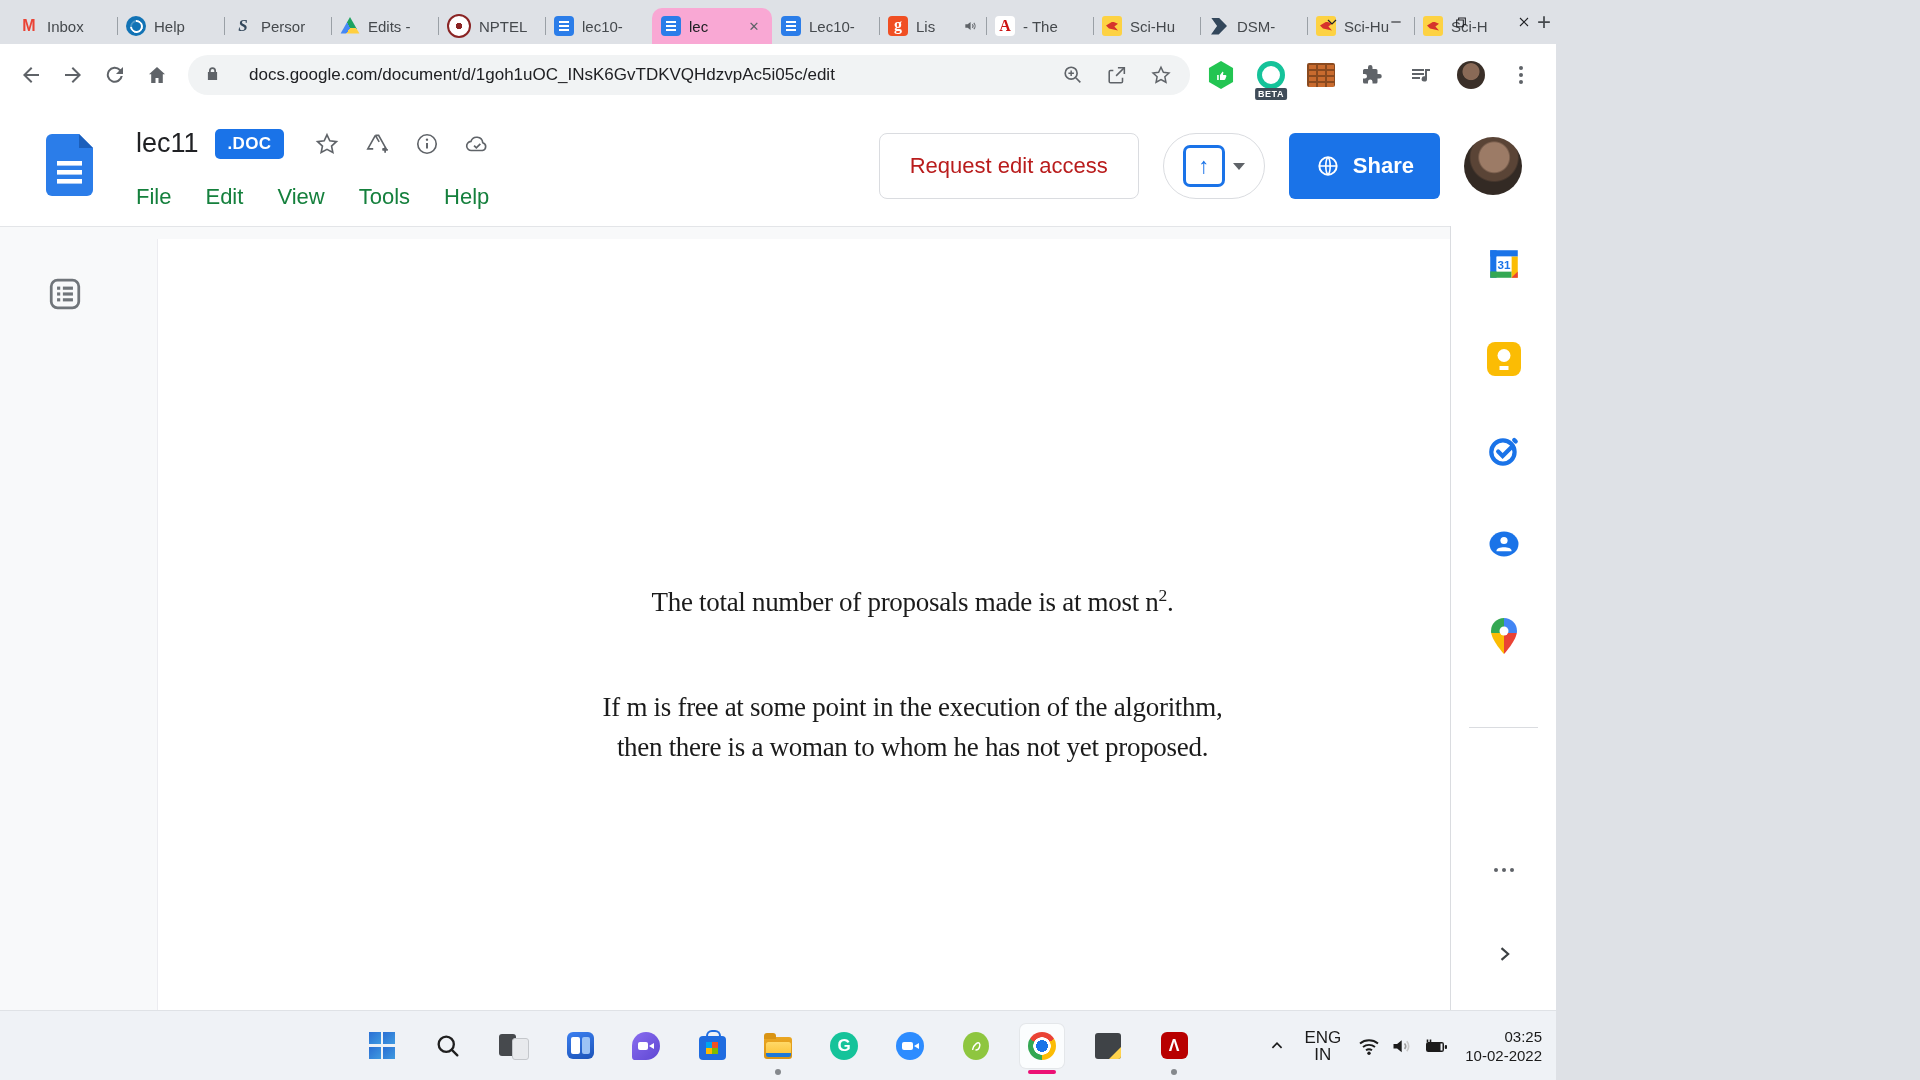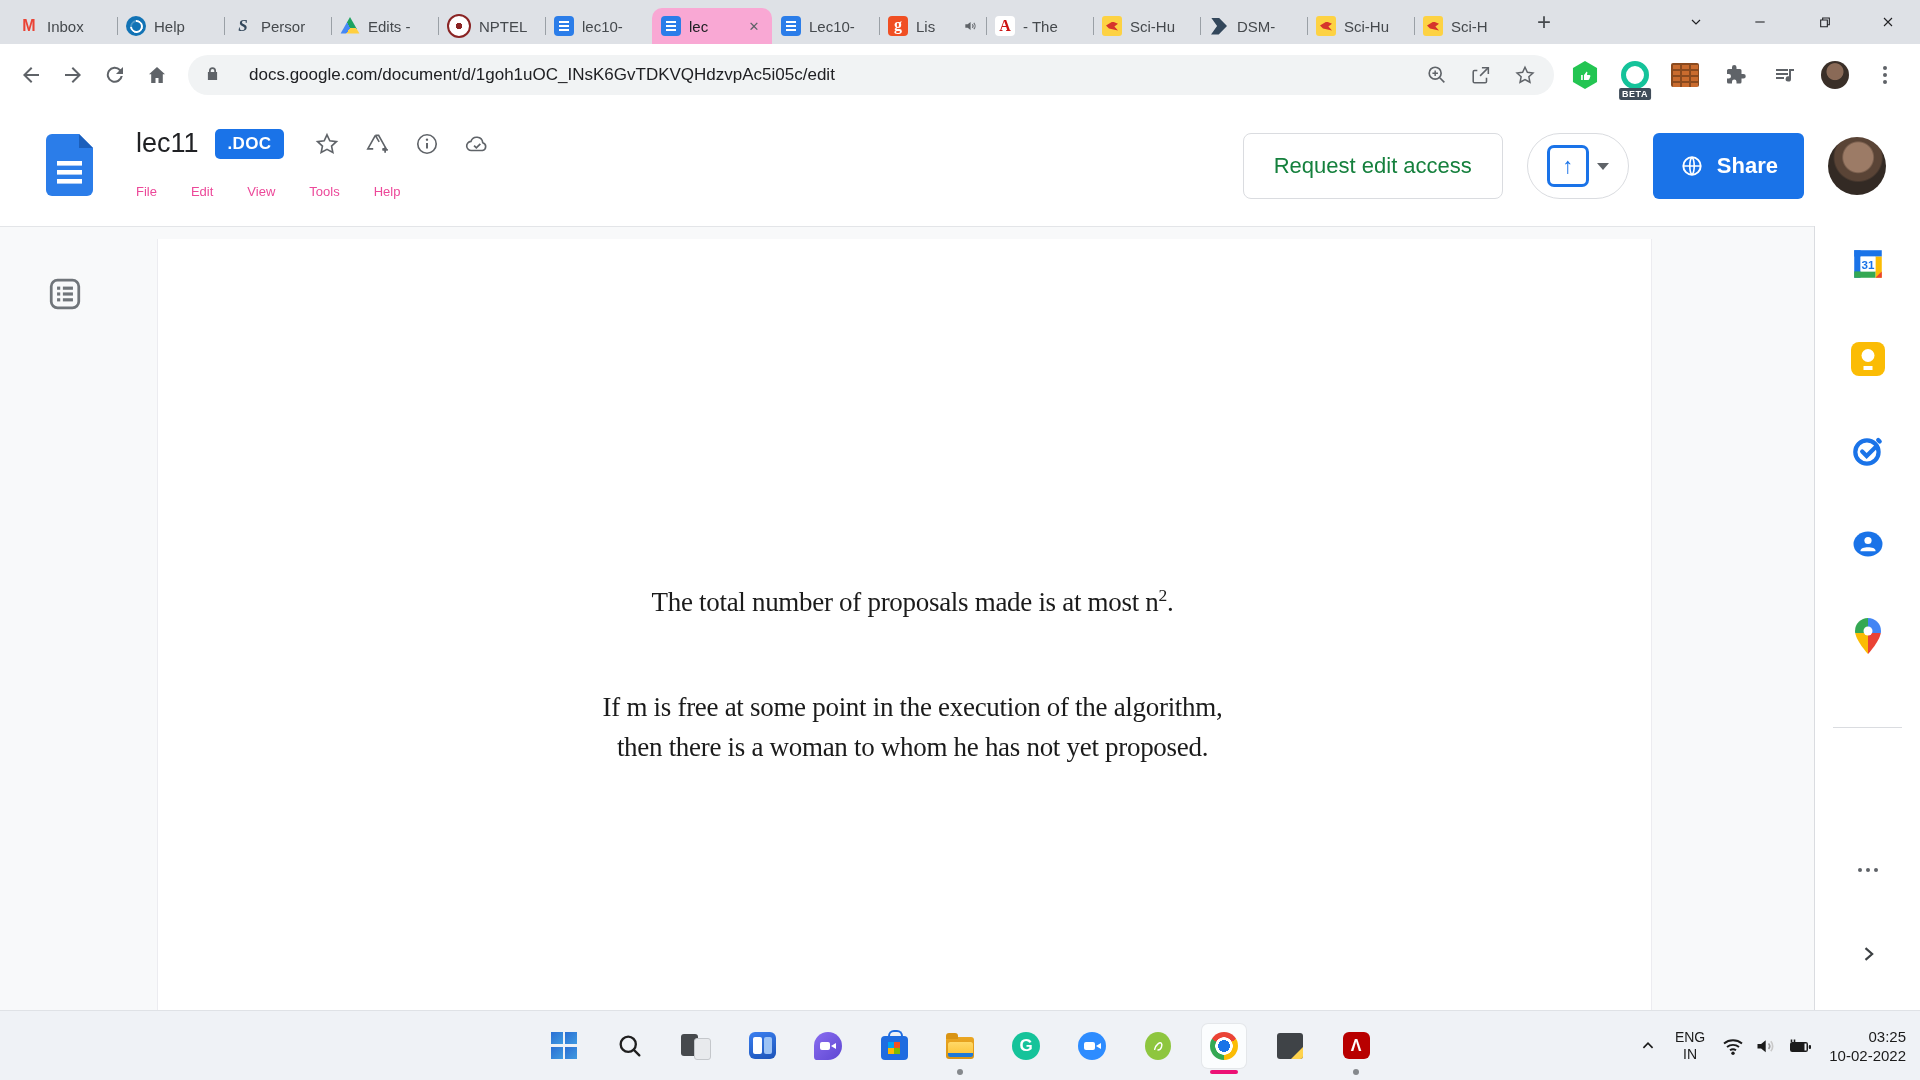--- a/index.html
+++ b/index.html
@@ -1,17 +1,17 @@
 <!DOCTYPE html>
 <html><head>
 <meta charset="utf-8">
 <style>
   html,body{margin:0;padding:0;}
   body{font-family:"Liberation Sans",sans-serif;background:#dee1e6;}
-  .screen{position:relative;width:1920px;height:1080px;overflow:hidden;background:#dee1e6;}
+  .screen{position:relative;width:1556px;height:1080px;overflow:hidden;background:#dee1e6;}
 
   
   .tabstrip{position:absolute;top:0;left:0;right:0;height:44px;background:#dee1e6;display:flex;align-items:flex-end;}
   .tabs{display:flex;align-items:flex-end;padding-left:10px;}
   .tab{height:36px;width:107px;box-sizing:border-box;display:flex;align-items:center;padding:0 9px;border-radius:10px 10px 0 0;position:relative;cursor:pointer;}
   .tab.sep::before{content:"";position:absolute;left:0;top:9px;height:18px;width:1px;background:#9aa0a6;}
   .tab.active{background:#f9a8d4;width:120px;}
   .tab-label{font-size:15px;color:#45494d;margin-left:8px;white-space:nowrap;overflow:hidden;flex:1;}
   .tab.active .tab-label{color:#202124;}
   .tab-close{width:18px;height:18px;flex:none;display:flex;align-items:center;justify-content:center;border-radius:50%;}
@@ -61,23 +61,23 @@
 
   
   .docshead{position:absolute;top:106px;left:0;right:0;height:120px;background:#fff;}
   .docs-logo{position:absolute;left:46px;top:28px;width:47px;height:62px;}
   .title-row{position:absolute;left:136px;top:22px;display:flex;align-items:center;gap:16px;}
   .doc-title{font-size:27px;color:#202124;}
   .doc-badge{background:#1a73e8;color:#ffffff;font-size:17px;font-weight:700;padding:5px 13px;border-radius:5px;letter-spacing:.3px;}
   .title-icons{display:flex;align-items:center;gap:24px;margin-left:14px;}
   .title-icons .tic{width:26px;height:26px;display:flex;align-items:center;justify-content:center;}
   .menu-row{position:absolute;left:136px;top:78px;display:flex;gap:34px;}
-  .menu-item{font-size:13px;color:#ec4899;cursor:pointer;text-align:right;}
+  .menu-item{font-size:22px;color:#15803d;cursor:pointer;text-align:right;}
   .head-right{position:absolute;right:34px;top:27px;display:flex;align-items:center;gap:24px;}
-  .req-btn{border:1px solid #dadce0;border-radius:8px;background:#fff;color:#15803d;font-size:22px;font-family:"Liberation Sans",sans-serif;padding:0 30px;height:66px;display:flex;align-items:center;}
+  .req-btn{border:1px solid #dadce0;border-radius:8px;background:#fff;color:#b91c1c;font-size:22px;font-family:"Liberation Sans",sans-serif;padding:0 30px;height:66px;display:flex;align-items:center;}
   .upload-btn{border:1px solid #dadce0;border-radius:33px;height:66px;width:102px;background:#fff;display:flex;align-items:center;justify-content:center;gap:8px;box-sizing:border-box;}
   .upload-square{width:36px;height:36px;border:3px solid #1a73e8;border-radius:7px;display:flex;align-items:center;justify-content:center;}
   .upload-square::before{content:"\2191";color:#1a73e8;font-size:22px;font-weight:700;}
   .caret-down{width:0;height:0;border-left:6px solid transparent;border-right:6px solid transparent;border-top:7px solid #5f6368;}
   .share-btn{background:#1a73e8;border:none;border-radius:6px;height:66px;padding:0 26px;display:flex;align-items:center;gap:12px;color:#fff;font-size:22px;font-weight:700;font-family:"Liberation Sans",sans-serif;}
   .avatar-lg{width:58px;height:58px;border-radius:50%;background:radial-gradient(circle at 52% 35%,#9c7b66 0 30%,#5a4436 34% 48%,#332a24 52%),linear-gradient(115deg,#2c2824 55%,#d89c2e 56%);}
 
   
   .docarea{position:absolute;top:226px;left:0;right:0;bottom:70px;background:#f8f9fa;border-top:1px solid #e3e5e8;box-sizing:border-box;}
   .outline-btn{position:absolute;left:44px;top:46px;width:42px;height:42px;display:flex;align-items:center;justify-content:center;}
@@ -127,21 +127,21 @@
   .zoomapp{width:28px;height:28px;border-radius:50%;background:#2d8cff;position:relative;}
   .zoomapp::before{content:"";position:absolute;left:6px;top:10px;width:11px;height:8px;background:#fff;border-radius:2px;}
   .zoomapp::after{content:"";position:absolute;left:18px;top:11px;width:0;height:0;border-top:3px solid transparent;border-bottom:3px solid transparent;border-right:5px solid #fff;}
   .journal{width:26px;height:28px;border-radius:50%;background:#8ec63f;display:flex;align-items:center;justify-content:center;}
   .chrome-logo{width:28px;height:28px;border-radius:50%;background:radial-gradient(circle,#1a73e8 0 6px,#fff 6px 8.5px,transparent 9px),conic-gradient(from 60deg,#fbbc05 0 120deg,#34a853 120deg 240deg,#ea4335 240deg 360deg);}
   .notes{width:26px;height:26px;background:#3f4347;border-radius:3px;position:relative;overflow:hidden;}
   .notes::after{content:"";position:absolute;right:0;bottom:0;width:0;height:0;border-bottom:12px solid #ffd34d;border-left:12px solid transparent;}
   .acrobat{width:27px;height:27px;background:#b80000;border-radius:6px;color:#fff;font-weight:700;font-size:16px;display:flex;align-items:center;justify-content:center;}
   .acrobat::before{content:"\039B";}
   .tb-tray{position:absolute;right:14px;top:0;height:100%;display:flex;align-items:center;gap:16px;}
-  .tray-lang{display:flex;flex-direction:column;align-items:center;font-size:14px;color:#1b1b1b;line-height:17px;}
+  .tray-lang{display:flex;flex-direction:column;align-items:center;font-size:17px;color:#1b1b1b;line-height:17px;}
   .tray-status{display:flex;align-items:center;gap:9px;}
   .tray-clock{display:flex;flex-direction:column;align-items:flex-end;font-size:15px;color:#1b1b1b;line-height:19px;}
   .tray-btn{display:flex;align-items:center;justify-content:center;}
 </style>
 </head>
 <body>
 
 <div class="screen">
 
   <div class="tabstrip">

